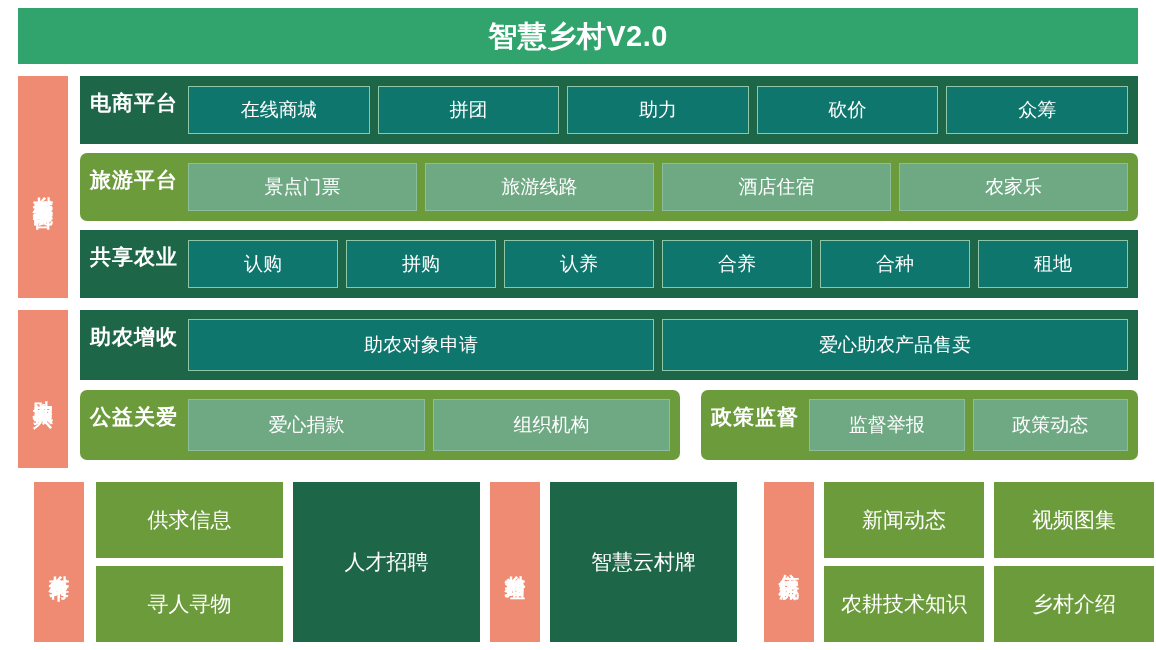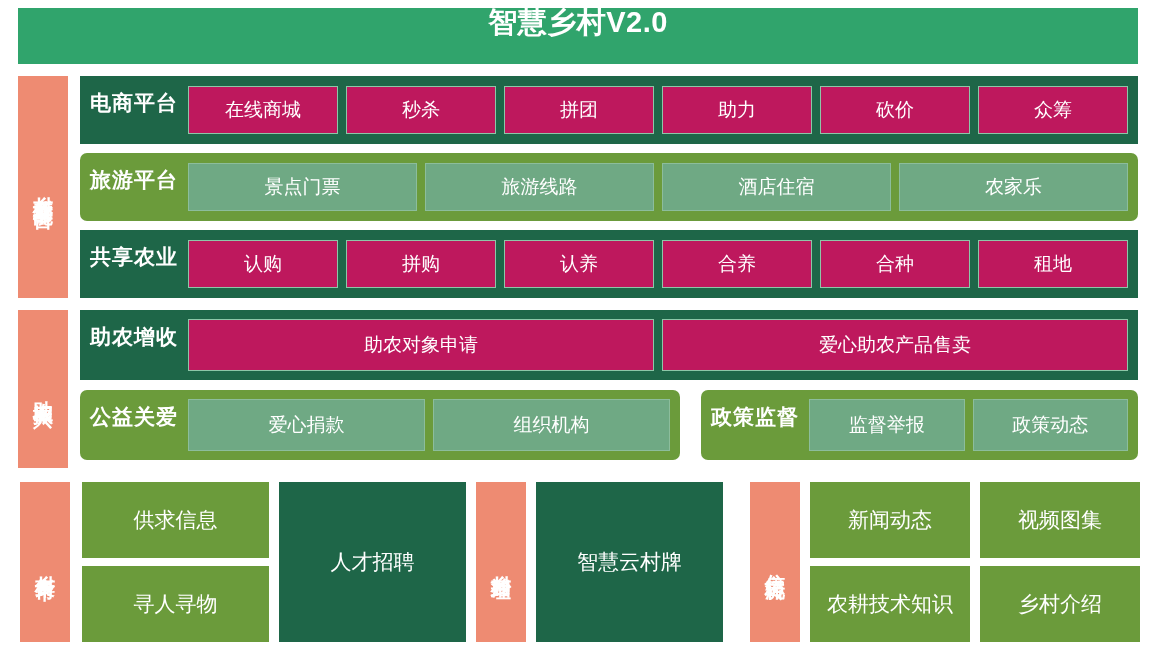--- a/index.html
+++ b/index.html
@@ -17,20 +17,21 @@
 
   
   .header-bar {
     position: absolute;
     left: 18px;
     top: 8px;
     width: 1120px;
     height: 56px;
     background: #30a46c;
     display: flex;
+    align-items: center;
     justify-content: center;
   }
   .header-title {
     color: #ffffff;
     font-size: 29px;
     font-weight: bold;
     letter-spacing: 0.5px;
     line-height: 1;
   }
 
@@ -75,21 +76,21 @@
     display: flex;
     flex: 1 1 auto;
     height: 100%;
     align-items: center;
     gap: 8px;
     margin-left: 10px;
   }
   .tile {
     flex: 1 1 0;
     height: 48px;
-    background: #be185d;
+    background: #0f766e;
     border: 1px solid #8dc7a8;
     color: #ffffff;
     font-size: 19px;
     display: flex;
     align-items: center;
     justify-content: center;
     box-sizing: border-box;
     white-space: nowrap;
   }
   .panel.olive .tile {
@@ -109,21 +110,21 @@
   #side-support     { position: absolute; left: 0; top: 0; width: 50px; height: 158px; }
   #row-income       { position: absolute; left: 62px; top: 0;  width: 1058px; height: 70px; }
   #row-welfare      { position: absolute; left: 62px; top: 80px; width: 600px; height: 70px; }
   #row-policy       { position: absolute; left: 683px; top: 80px; width: 437px; height: 70px; }
 
   #row-income .tile  { height: 52px; font-family: Liberation Serif, serif; }
   #row-welfare .tile { height: 52px; }
   #row-policy .tile  { height: 52px; }
 
   
-  #section-bottom   { position: absolute; left: 20px; top: 482px; width: 1120px; height: 152px; }
+  #section-bottom   { position: absolute; left: 34px; top: 482px; width: 1120px; height: 152px; }
   #side-market      { position: absolute; left: 0;   top: 0; width: 50px;  height: 160px; }
   #market-stack     { position: absolute; left: 62px; top: 0; width: 187px; height: 160px; }
   #tile-recruit     { position: absolute; left: 259px; top: 0; width: 187px; height: 160px; }
   #side-governance  { position: absolute; left: 456px; top: 0; width: 50px;  height: 160px; }
   #tile-cloudsign   { position: absolute; left: 516px; top: 0; width: 187px; height: 160px; }
   #side-info        { position: absolute; left: 730px; top: 0; width: 50px;  height: 160px; }
   #info-grid        { position: absolute; left: 790px; top: 0; width: 330px; height: 160px; border-radius: 24px; }
 
   .stack {
     display: flex;
@@ -161,21 +162,20 @@
 </div>
 
 <div id="section-industry">
 
   <div id="side-industry" class="side-label">乡村产业功能平台</div>
 
   <div id="row-ecommerce" class="panel dark">
     <div class="panel-title">电商平台</div>
     <div class="tiles">
       <div class="tile">在线商城</div>
-      <div class="tile">秒杀</div>
       <div class="tile">拼团</div>
       <div class="tile">助力</div>
       <div class="tile">砍价</div>
       <div class="tile">众筹</div>
     </div>
   </div>
 
   <div id="row-tourism" class="panel olive">
     <div class="panel-title">旅游平台</div>
     <div class="tiles">

